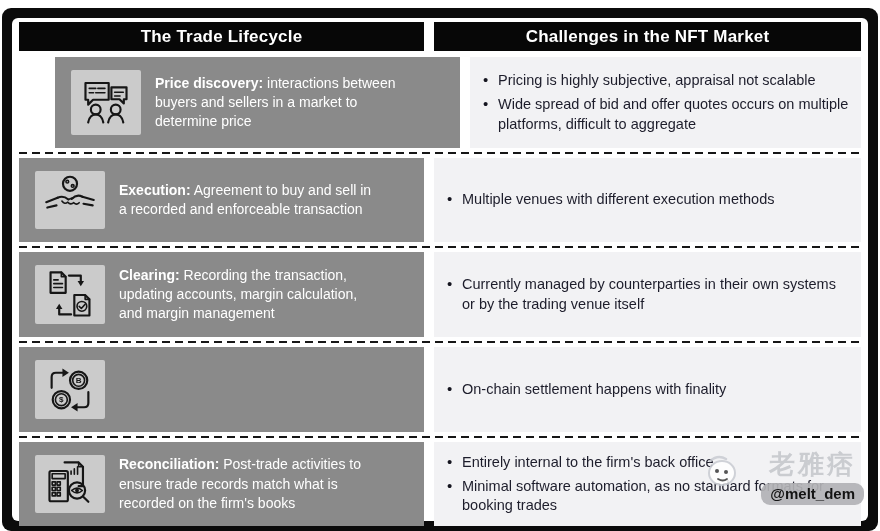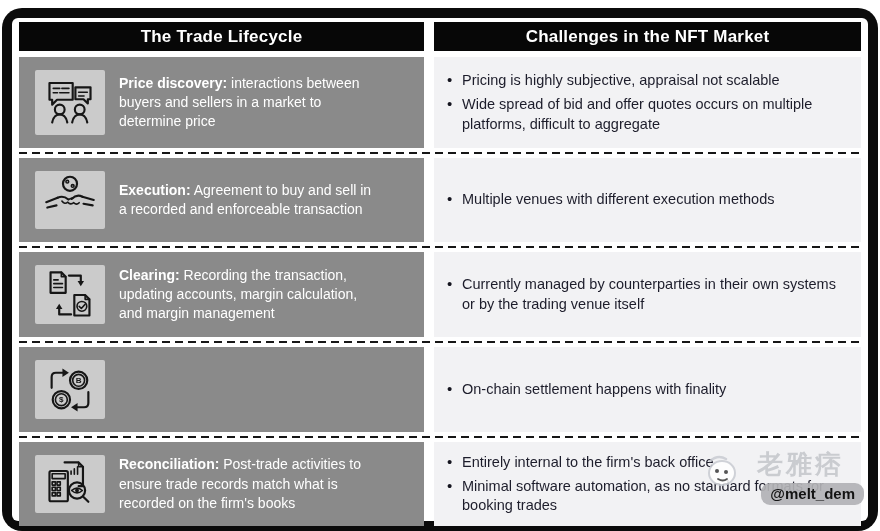--- a/index.html
+++ b/index.html
@@ -2,21 +2,21 @@
 <html><head>
 <meta charset="utf-8">
 <style>
   html,body{margin:0;padding:0;}
   body{
     width:880px;height:531px;overflow:hidden;background:#ffffff;
     font-family:"Liberation Sans",sans-serif;position:relative;
   }
   .frame{
     position:absolute;left:2px;right:2px;top:8px;bottom:0;
-    background:#0b0b0b;border-radius:20px;
+    background:#0b0b0b;border-radius:9px;
   }
   .inner{
     position:absolute;left:10px;right:10px;top:10px;bottom:10px;
     background:#ffffff;border-radius:6px;padding:4px 7px;
     box-sizing:border-box;
   }
   .hdr-row,.row{display:grid;grid-template-columns:405px 1fr;column-gap:10px;}
   .hdr{
     background:#070707;color:#ffffff;font-weight:bold;font-size:17px;
     height:29px;display:flex;align-items:center;justify-content:center;
@@ -48,28 +48,28 @@
   ul.bullets li{
     position:relative;padding-left:20px;margin:5px 0;
     color:#1d1d2b;font-size:14.5px;line-height:1.32;max-width:385px;
   }
   ul.bullets li::before{
     content:"\2022";position:absolute;left:5px;top:-1px;color:#15151f;font-size:15px;
   }
   .sep{height:2px;margin:4px 0;
     background-image:repeating-linear-gradient(90deg,#161616 0 8px,transparent 8px 13px);
   }
-  .r1{min-height:91px;} .r2{min-height:84px;} .r3{min-height:85px;}
+  .r1{min-height:91px;margin-left:36px;} .r2{min-height:84px;} .r3{min-height:85px;}
   .r4{min-height:85px;} .r5{min-height:70px;}
   .watermark{
     position:absolute;right:16px;bottom:26px;width:150px;height:56px;pointer-events:none;
   }
   .wm-face{position:absolute;left:-10px;bottom:16px;opacity:.85;}
   .wm-name{
-    position:absolute;right:20px;top:-2px;font-size:26px;font-weight:bold;
+    position:absolute;right:8px;top:-2px;font-size:26px;font-weight:bold;
     color:#8f949c;opacity:.4;letter-spacing:3px;white-space:nowrap;
   }
   .wm-badge{
     position:absolute;right:0;bottom:0;background:rgba(178,178,181,.92);
     color:#141414;font-weight:bold;font-size:15px;padding:2px 9px 3px;border-radius:9px;
   }
 </style>
 </head>
 <body>
 

